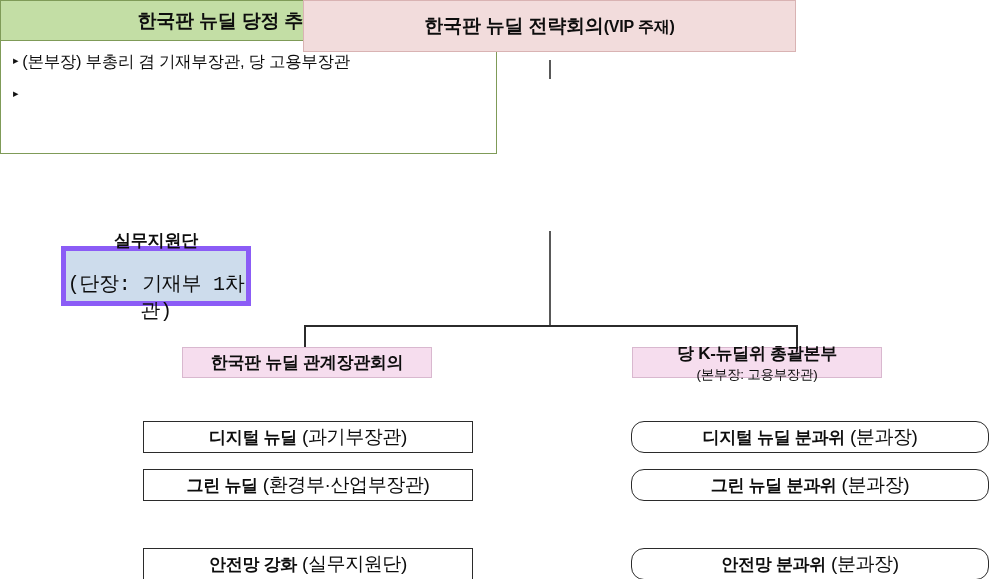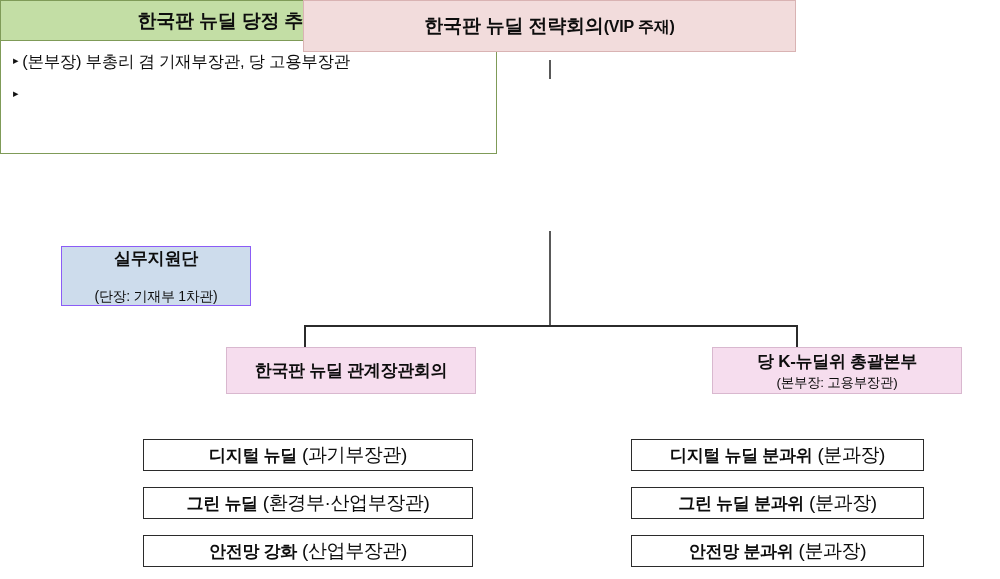--- a/index.html
+++ b/index.html
@@ -98,48 +98,48 @@
     padding-left: 13px;
   }
 
   
   #support-box {
     left: 61px;
     top: 246px;
     width: 190px;
     height: 60px;
     background: #cddcec;
-    border: 1px solid #8b5cf6;
+    border: 5px solid #8b5cf6;
+    font-family: Liberation Mono, monospace;
   }
   #support-box .title {
     font-size: 17px;
     font-weight: bold;
     letter-spacing: -0.2px;
   }
   #support-box .sub {
-    font-size: 14px;
+    font-size: 20px;
     margin-top: 18px;
     letter-spacing: -0.3px;
     text-align: center;
   }
 
   
   .subhead {
     background: #f6ddee;
     border: 1px solid #d9b8cf;
-    height: 47px;
-    margin-left: 44px;
+    height: 31px;
   }
   #ministers-box {
     left: 182px;
     top: 347px;
     width: 250px;
   }
   #party-hq-box {
-    left: 668px;
+    left: 632px;
     top: 347px;
     width: 250px;
   }
   .subhead .title {
     font-size: 17px;
     font-weight: bold;
     letter-spacing: -0.3px;
   }
   .subhead .sub {
     font-size: 13.5px;
@@ -151,37 +151,36 @@
   .leaf {
     position: absolute;
     box-sizing: border-box;
     height: 32px;
     border: 1.5px solid #2b2b2b;
     background: #ffffff;
     display: flex;
     align-items: center;
     justify-content: center;
     white-space: nowrap;
-    margin-top: 18px;
   }
   .leaf .main {
     font-size: 17px;
     font-weight: bold;
     letter-spacing: -0.3px;
   }
   .leaf .note {
     font-size: 19px;
     letter-spacing: -0.4px;
     margin-left: 5px;
   }
   .leaf-left  { left: 143px; width: 330px; }
-  .leaf-right { left: 631px; width: 293px; }
+  .leaf-right { left: 631px; width: 358px; border-radius: 13px; }
   .leaf-r1 { top: 421px; }
   .leaf-r2 { top: 469px; }
-  .leaf-r3 { top: 517px; }
+  .leaf-r3 { top: 548px; }
 
   
   .conn {
     position: absolute;
     background: #595959;
   }
   .conn-v { width: 1.6px; }
   .conn-h { height: 1.6px; }
   .conn-dark { background: #2b2b2b; }
 </style>
@@ -234,21 +233,21 @@
   <div class="leaf leaf-left leaf-r1">
     <span class="main">디지털 뉴딜</span>
     <span class="note">(과기부장관)</span>
   </div>
   <div class="leaf leaf-left leaf-r2">
     <span class="main">그린 뉴딜</span>
     <span class="note">(환경부·산업부장관)</span>
   </div>
   <div class="leaf leaf-left leaf-r3">
     <span class="main">안전망 강화</span>
-    <span class="note">(산업부장관)</span>
+    <span class="note">(실무지원단)</span>
   </div>
 
   <div class="leaf leaf-right leaf-r1">
     <span class="main">디지털 뉴딜 분과위</span>
     <span class="note">(분과장)</span>
   </div>
   <div class="leaf leaf-right leaf-r2">
     <span class="main">그린 뉴딜 분과위</span>
     <span class="note">(분과장)</span>
   </div>

